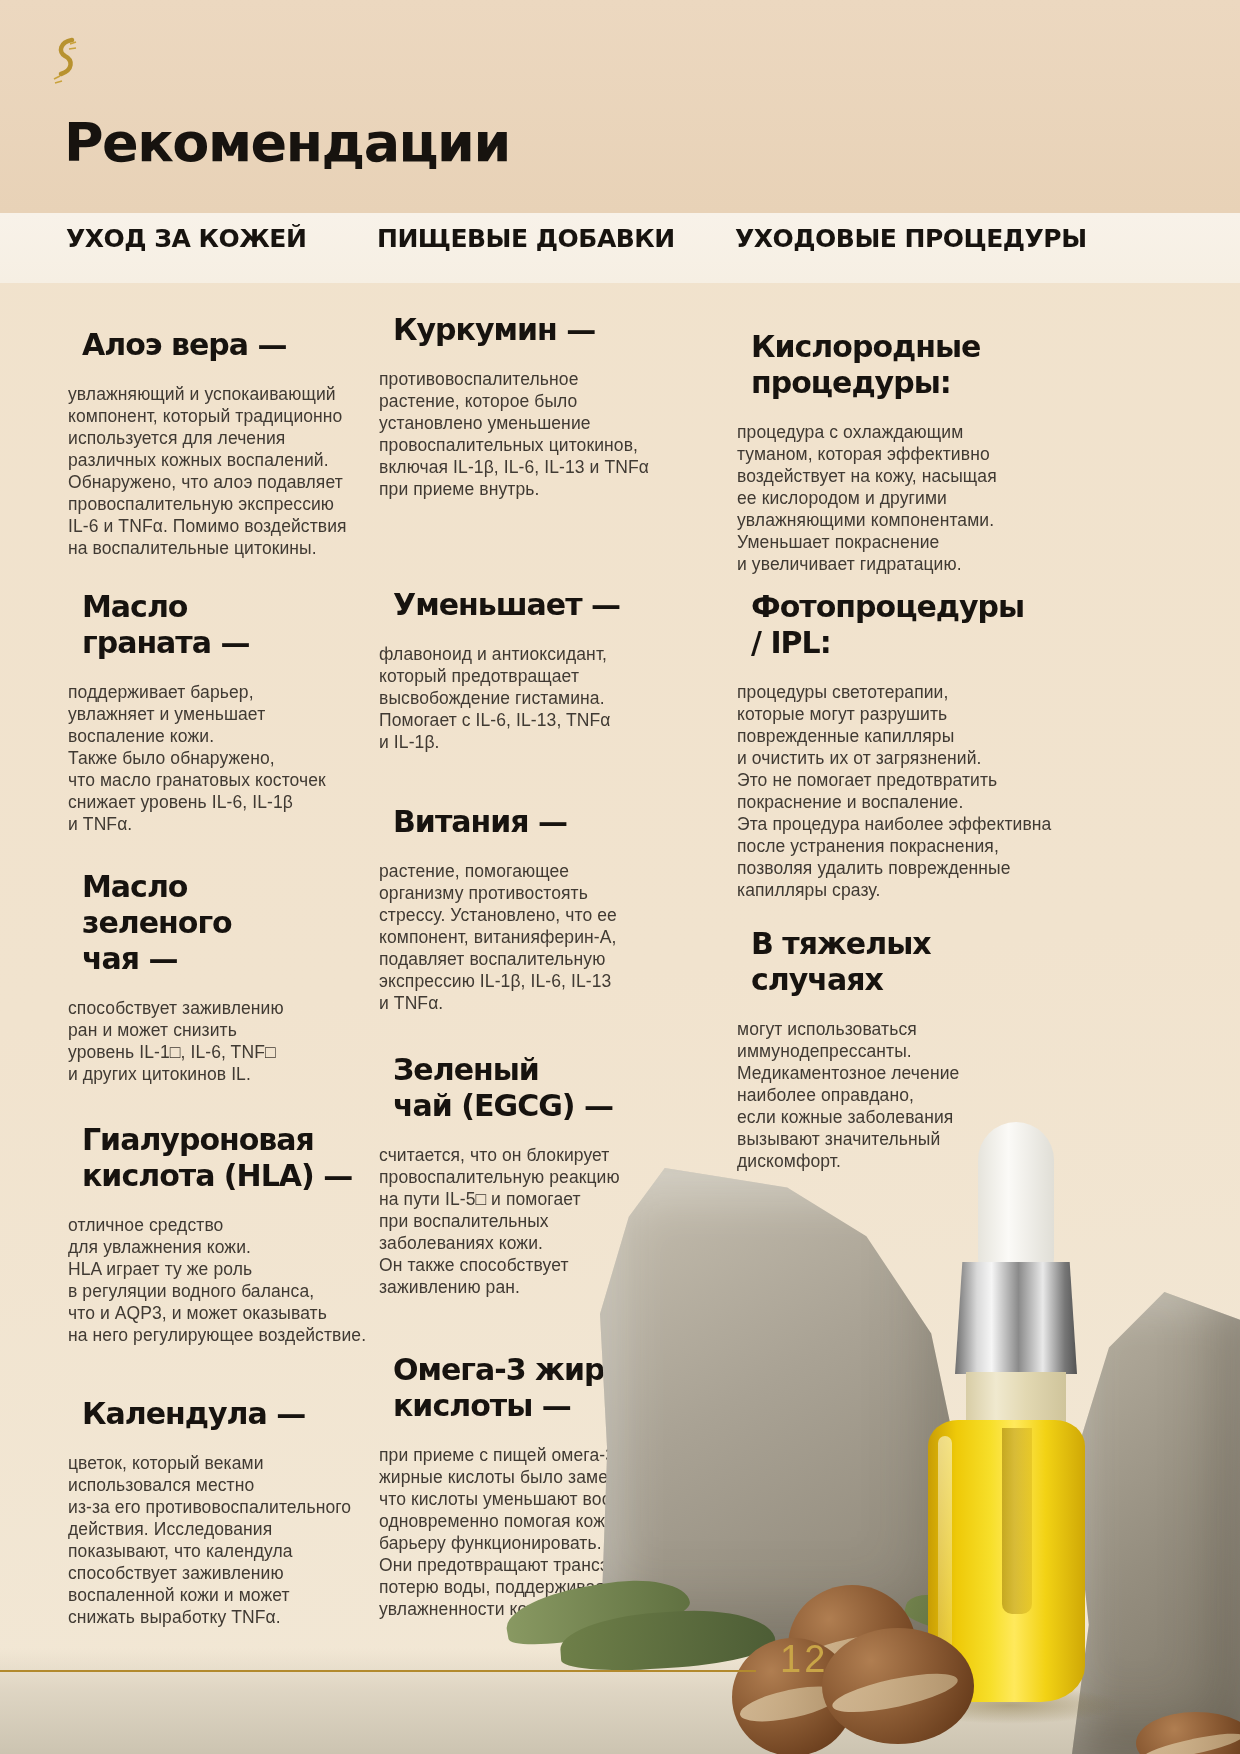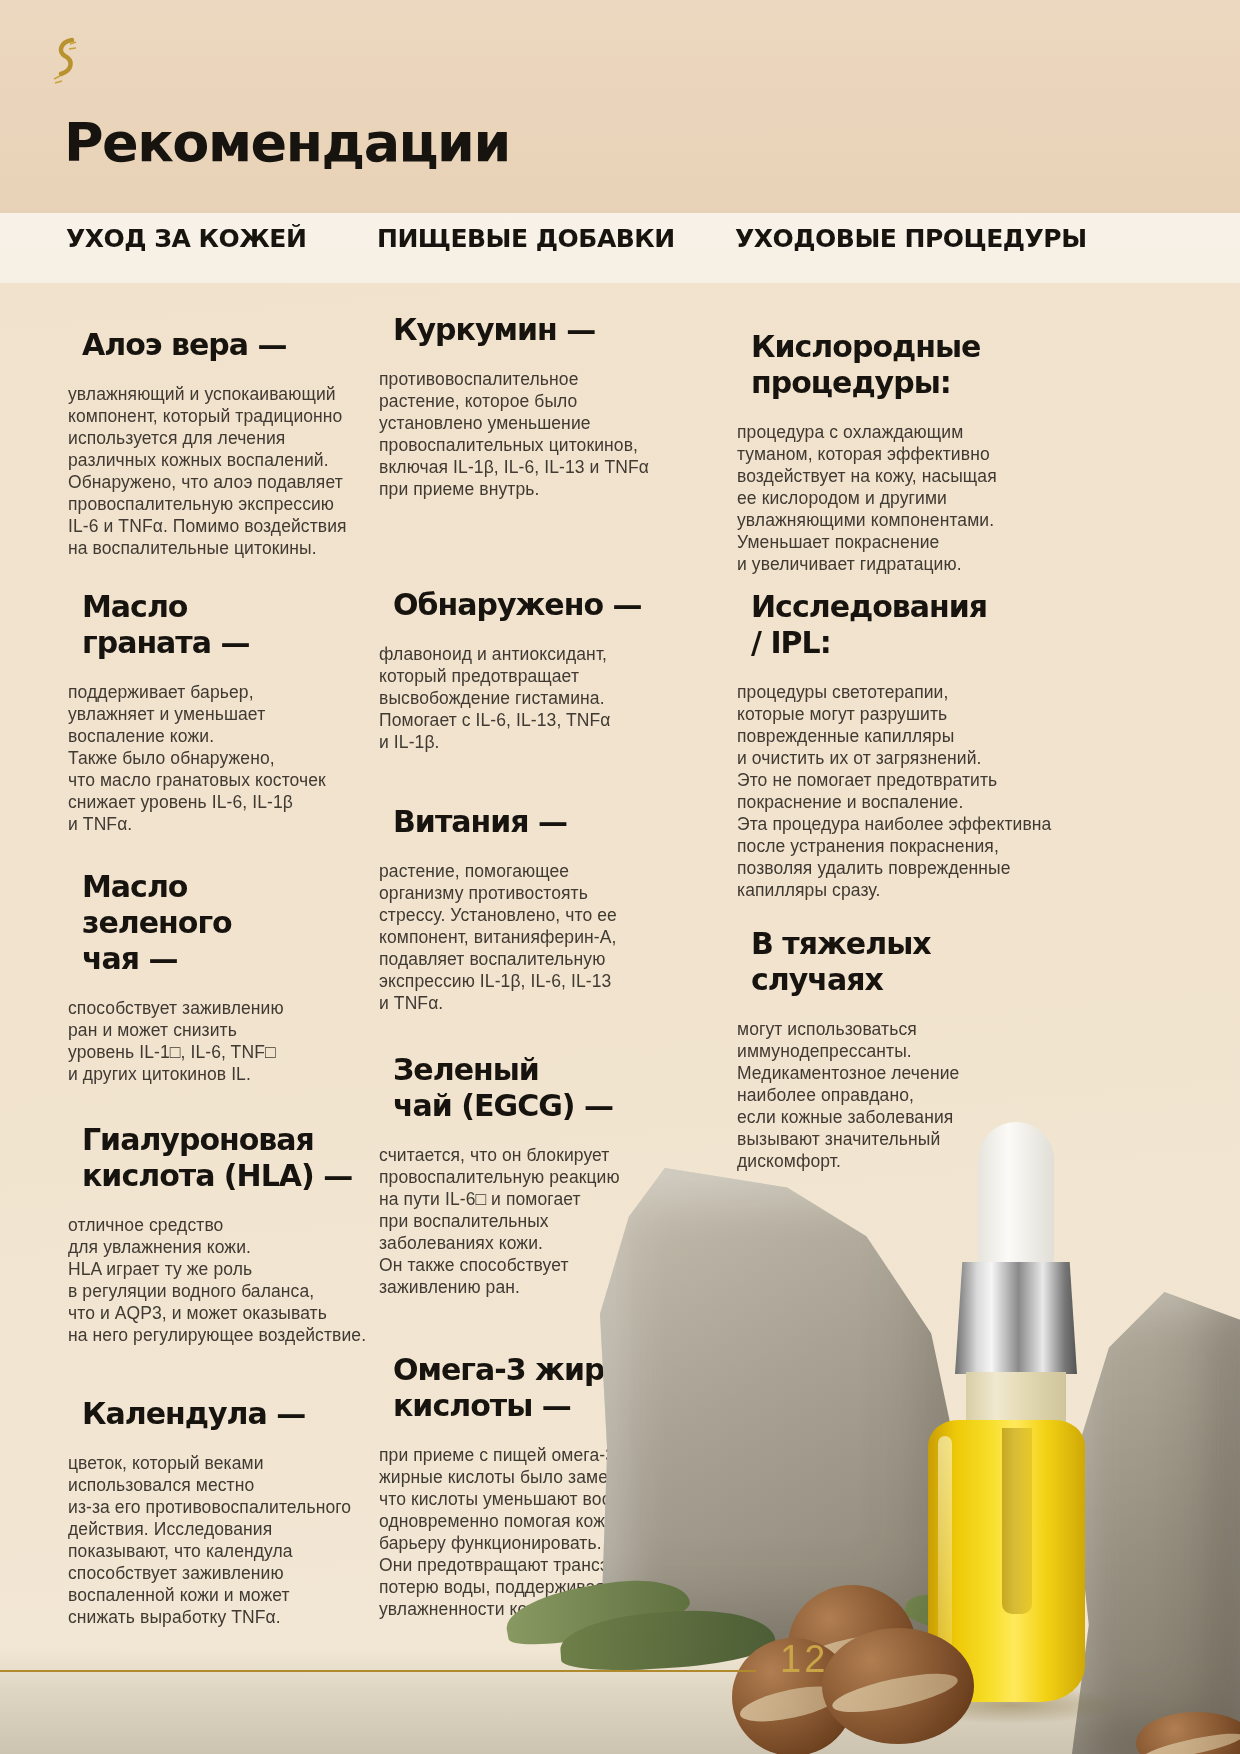--- a/index.html
+++ b/index.html
@@ -142,21 +142,21 @@
     <div class="sec" style="top:296px">
       <h2>Куркумин —</h2>
       <p>противовоспалительное
 растение, которое было
 установлено уменьшение
 провоспалительных цитокинов,
 включая IL-1β, IL-6, IL-13 и TNFα
 при приеме внутрь.</p>
     </div>
     <div class="sec" style="top:571px">
-      <h2>Обнаружено —</h2>
+      <h2>Уменьшает —</h2>
       <p>флавоноид и антиоксидант,
 который предотвращает
 высвобождение гистамина.
 Помогает с IL-6, IL-13, TNFα
 и IL-1β.</p>
     </div>
     <div class="sec" style="top:788px">
       <h2>Витания —</h2>
       <p>растение, помогающее
 организму противостоять
@@ -164,21 +164,21 @@
 компонент, витанияферин-А,
 подавляет воспалительную
 экспрессию IL-1β, IL-6, IL-13
 и TNFα.</p>
     </div>
     <div class="sec" style="top:1036px">
       <h2>Зеленый
 чай (EGCG) —</h2>
       <p>считается, что он блокирует
 провоспалительную реакцию
-на пути IL-6□ и помогает
+на пути IL-5□ и помогает
 при воспалительных
 заболеваниях кожи.
 Он также способствует
 заживлению ран.</p>
     </div>
     <div class="sec" style="top:1336px">
       <h2>Омега-3 жирные
 кислоты —</h2>
       <p>при приеме с пищей омега-3
 жирные кислоты было замечено,
@@ -197,21 +197,21 @@
 процедуры:</h2>
       <p>процедура с охлаждающим
 туманом, которая эффективно
 воздействует на кожу, насыщая
 ее кислородом и другими
 увлажняющими компонентами.
 Уменьшает покраснение
 и увеличивает гидратацию.</p>
     </div>
     <div class="sec" style="top:573px">
-      <h2>Исследования
+      <h2>Фотопроцедуры
 / IPL:</h2>
       <p>процедуры светотерапии,
 которые могут разрушить
 поврежденные капилляры
 и очистить их от загрязнений.
 Это не помогает предотвратить
 покраснение и воспаление.
 Эта процедура наиболее эффективна
 после устранения покраснения,
 позволяя удалить поврежденные

